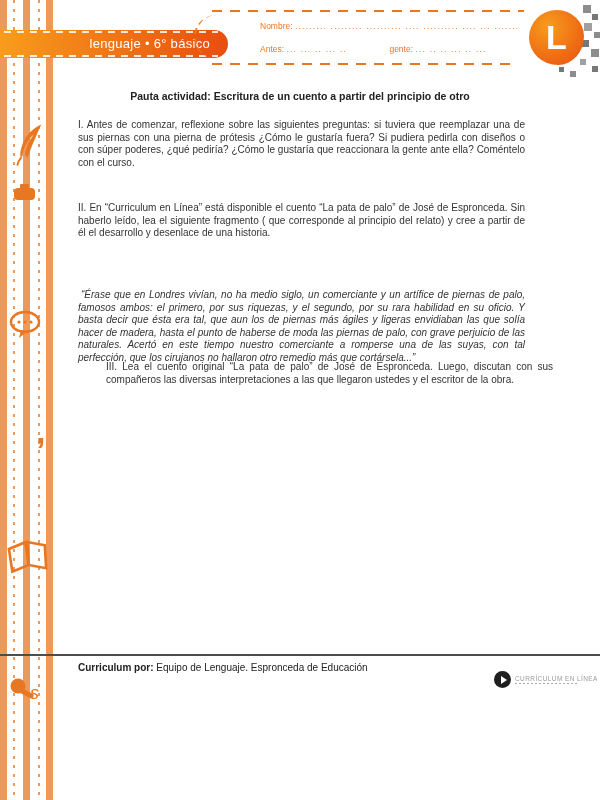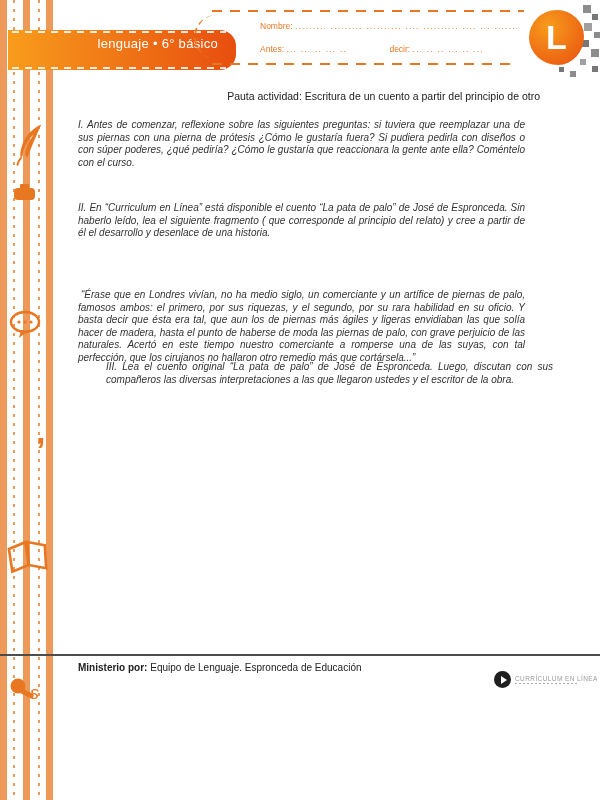--- a/index.html
+++ b/index.html
@@ -33,21 +33,21 @@
   .margin-icon{position:absolute;color:var(--accent);}
   .icon-quill{left:16px;top:122px;transform:rotate(8deg);}
   .icon-ink{left:12px;top:183px;}
   .icon-bubble{left:8px;top:310px;}
   .icon-comma{left:36px;top:414px;font-size:34px;font-weight:bold;line-height:1;}
   .icon-book{left:6px;top:538px;transform:rotate(-6deg);}
   .icon-mic{left:8px;top:676px;}
   .icon-mic-s{left:30px;top:684px;font-size:18px;font-style:italic;line-height:1;}
   
   .band{
-    position:absolute;left:8px;top:30px;width:228px;height:40px;
+    position:absolute;left:0;top:30px;width:228px;height:28px;
     background:linear-gradient(90deg,var(--band_start),var(--band_end));
     border-radius:0 16px 16px 0;
   }
   .band::before,.band::after{
     content:"";position:absolute;left:4px;right:10px;height:2px;
     background:repeating-linear-gradient(90deg,rgba(255,255,255,.85) 0 7px,transparent 7px 13px);
   }
   .band::before{top:1px;}
   .band::after{bottom:1px;}
   .band-label{
@@ -73,26 +73,26 @@
     position:absolute;left:529px;top:10px;width:55px;height:55px;
     background:radial-gradient(circle at 35% 30%,var(--band_start),var(--band_end));
     border-radius:51% 49% 47% 53%/50% 48% 52% 50%;
     display:flex;align-items:center;justify-content:center;z-index:3;
   }
   .logo-letter{color:#fff;font-size:34px;font-weight:bold;line-height:1;transform:translateY(-1px);}
   .pixels{position:absolute;left:0;top:0;width:600px;height:90px;z-index:2;}
   .px{position:absolute;background:var(--pixel_gray);}
   
   .title{
-    position:absolute;left:60px;top:90px;width:480px;text-align:right;
-    font-size:10.5px;font-weight:normal;color:#222;
+    position:absolute;left:60px;top:90px;width:480px;text-align:center;
+    font-size:10.5px;font-weight:bold;color:#222;
   }
   .bodytext{
     position:absolute;left:78px;width:447px;font-size:10px;line-height:12.6px;
-    text-align:justify;color:var(--ink);font-style:italic;
+    text-align:justify;color:var(--ink);
   }
   .p1{top:119px;}
   .p2{top:202px;}
   .quote{top:252px;font-style:italic;text-indent:3px;margin-top:37px;}
   .p3{top:361px;margin-left:28px;}
   
   .footer-line{position:absolute;left:0;top:654px;width:600px;height:2px;background:var(--footer_line);}
   .footer-text{position:absolute;left:78px;top:662px;font-size:10px;color:#222;}
   .footer-text b{font-weight:bold;}
   .cel-logo{position:absolute;left:494px;top:671px;display:flex;align-items:center;gap:4px;}
@@ -155,21 +155,21 @@
 <div class="fields">
   <div class="fdash top"></div>
   <div class="fields-curve"></div>
   <div class="frow r1">
     <span class="flabel">Nombre:</span>
     <span class="fdots">.........  .........  ..........  ....  ..........  ....  ...  .......</span>
   </div>
   <div class="frow r2">
     <span class="flabel">Antes:</span>
     <span class="fdots">... ... .. ... ..</span>
-    <span class="flabel">decir:</span>
+    <span class="flabel">gente:</span>
     <span class="fdots">... .. .. ... .. ...</span>
   </div>
   <div class="fdash bottom"></div>
 </div>
 
 <div class="pixels">
   <span class="px" style="left:583px;top:5px;width:8px;height:8px;"></span>
   <span class="px" style="left:592px;top:14px;width:6px;height:6px;background:#777;"></span>
   <span class="px" style="left:584px;top:23px;width:8px;height:8px;background:#a0a0a0;"></span>
   <span class="px" style="left:594px;top:32px;width:6px;height:6px;"></span>
@@ -184,21 +184,21 @@
   <span class="logo-letter">L</span>
 </div>
 
 <h1 class="title">Pauta actividad: Escritura de  un cuento a partir del principio de otro</h1>
 <p class="bodytext p1">I.  Antes de comenzar, reflexione sobre las siguientes preguntas: si tuviera que reemplazar una de sus piernas con una pierna de prótesis ¿Cómo le gustaría fuera? Si pudiera pedirla con diseños o con súper poderes, ¿qué pediría? ¿Cómo le gustaría que reaccionara la gente ante ella? Coméntelo con el curso.</p>
 <p class="bodytext p2">II.  En “Curriculum en Línea” está disponible el cuento “La pata de palo” de José de Espronceda. Sin haberlo leído, lea el siguiente fragmento ( que corresponde al principio del relato) y cree a partir de él el desarrollo y desenlace de una historia.</p>
 <p class="bodytext quote">“Érase que en Londres vivían, no ha medio siglo, un comerciante y un artífice de piernas de palo, famosos ambos: el primero, por sus riquezas, y el segundo, por su rara habilidad en su oficio. Y basta decir que ésta era tal, que aun los de piernas más ágiles y ligeras envidiaban las que solía hacer de madera, hasta el punto de haberse de moda las piernas de palo, con grave perjuicio de las naturales. Acertó en este tiempo nuestro comerciante a romperse una de las suyas, con tal perfección, que los cirujanos no hallaron otro remedio más que cortársela...”</p>
 <p class="bodytext p3">III. Lea el cuento original “La pata de palo” de José de Espronceda. Luego, discutan con sus compañeros las diversas interpretaciones a las que llegaron ustedes y el escritor de la obra.</p>
 
 <div class="footer-line"></div>
-<p class="footer-text"><b>Ministerio por:</b><span> Equipo de Lenguaje. Espronceda de Educación</span></p>
+<p class="footer-text"><b>Curriculum por:</b><span> Equipo de Lenguaje. Espronceda de Educación</span></p>
 <div class="cel-logo">
   <span class="cel-circle">
       <span class="cel-arrow"></span>
     </span>
   <span class="cel-textwrap">
     <span class="cel-text">CURRÍCULUM EN LÍNEA</span>
     <span class="cel-underline"></span>
   </span>
 </div>
 

